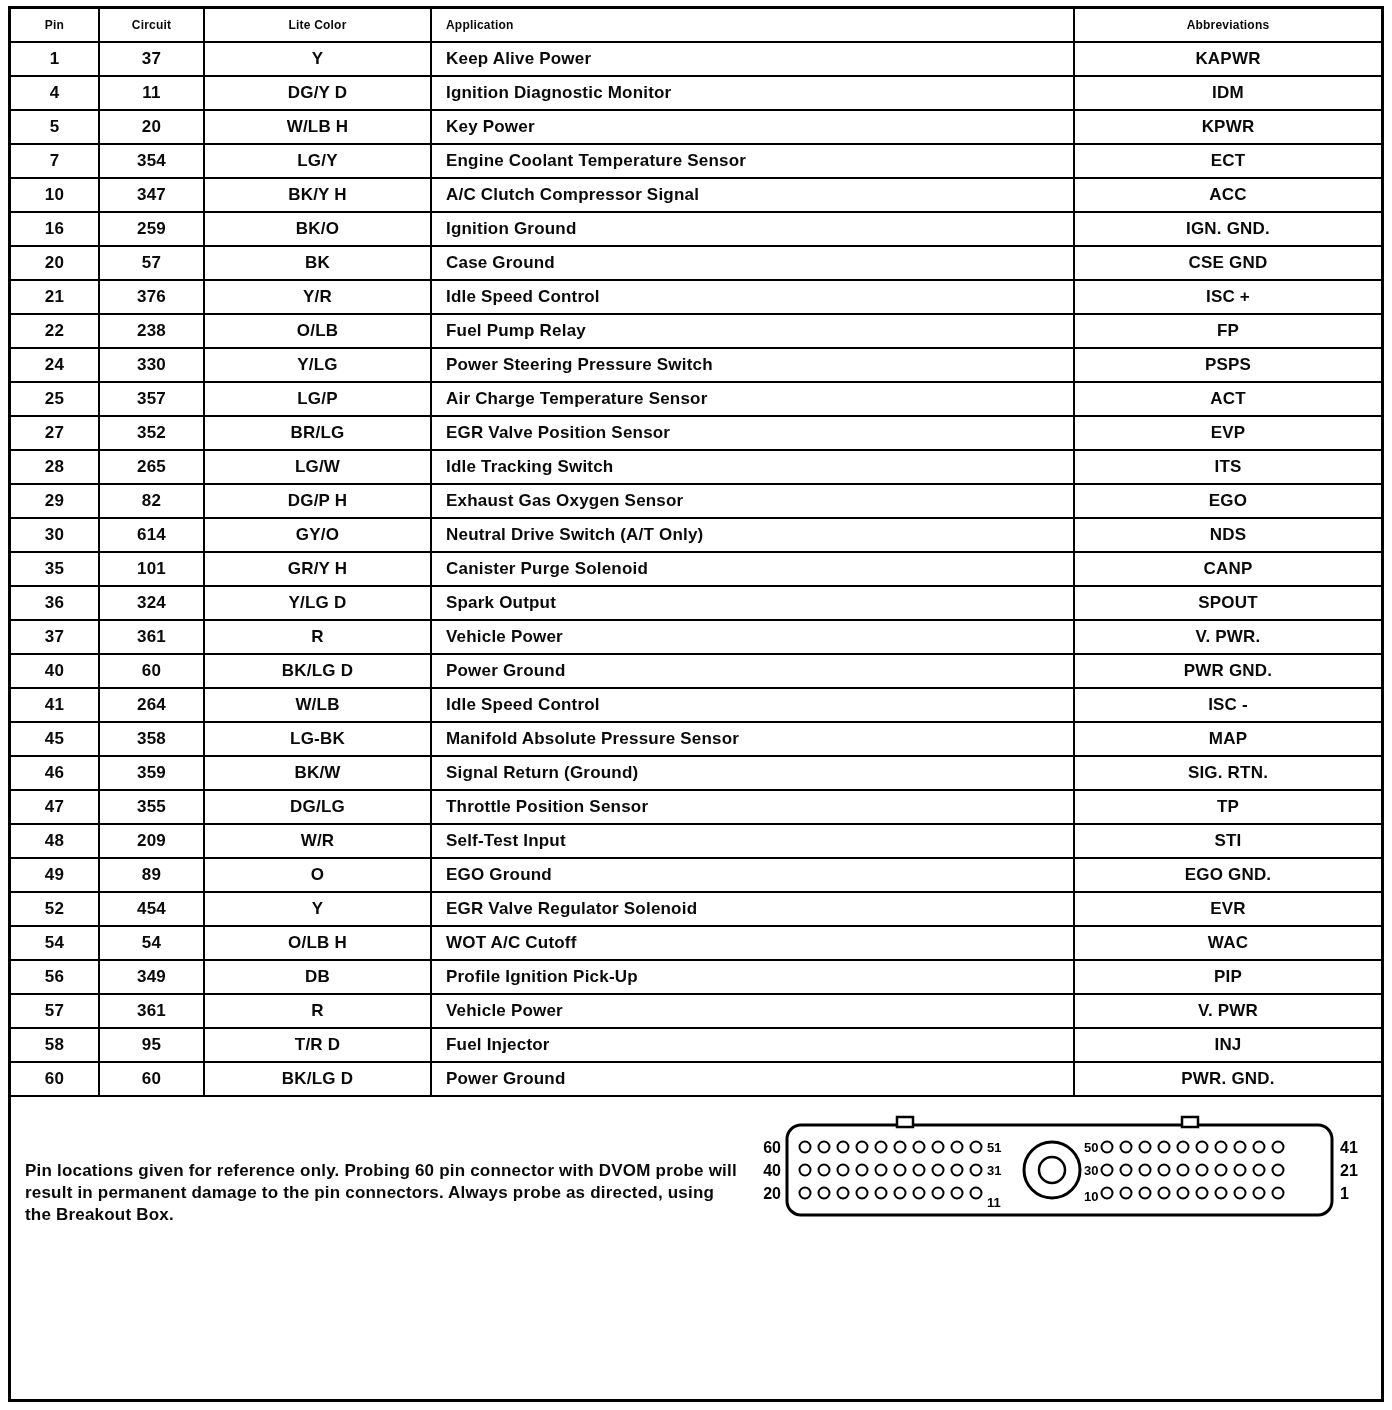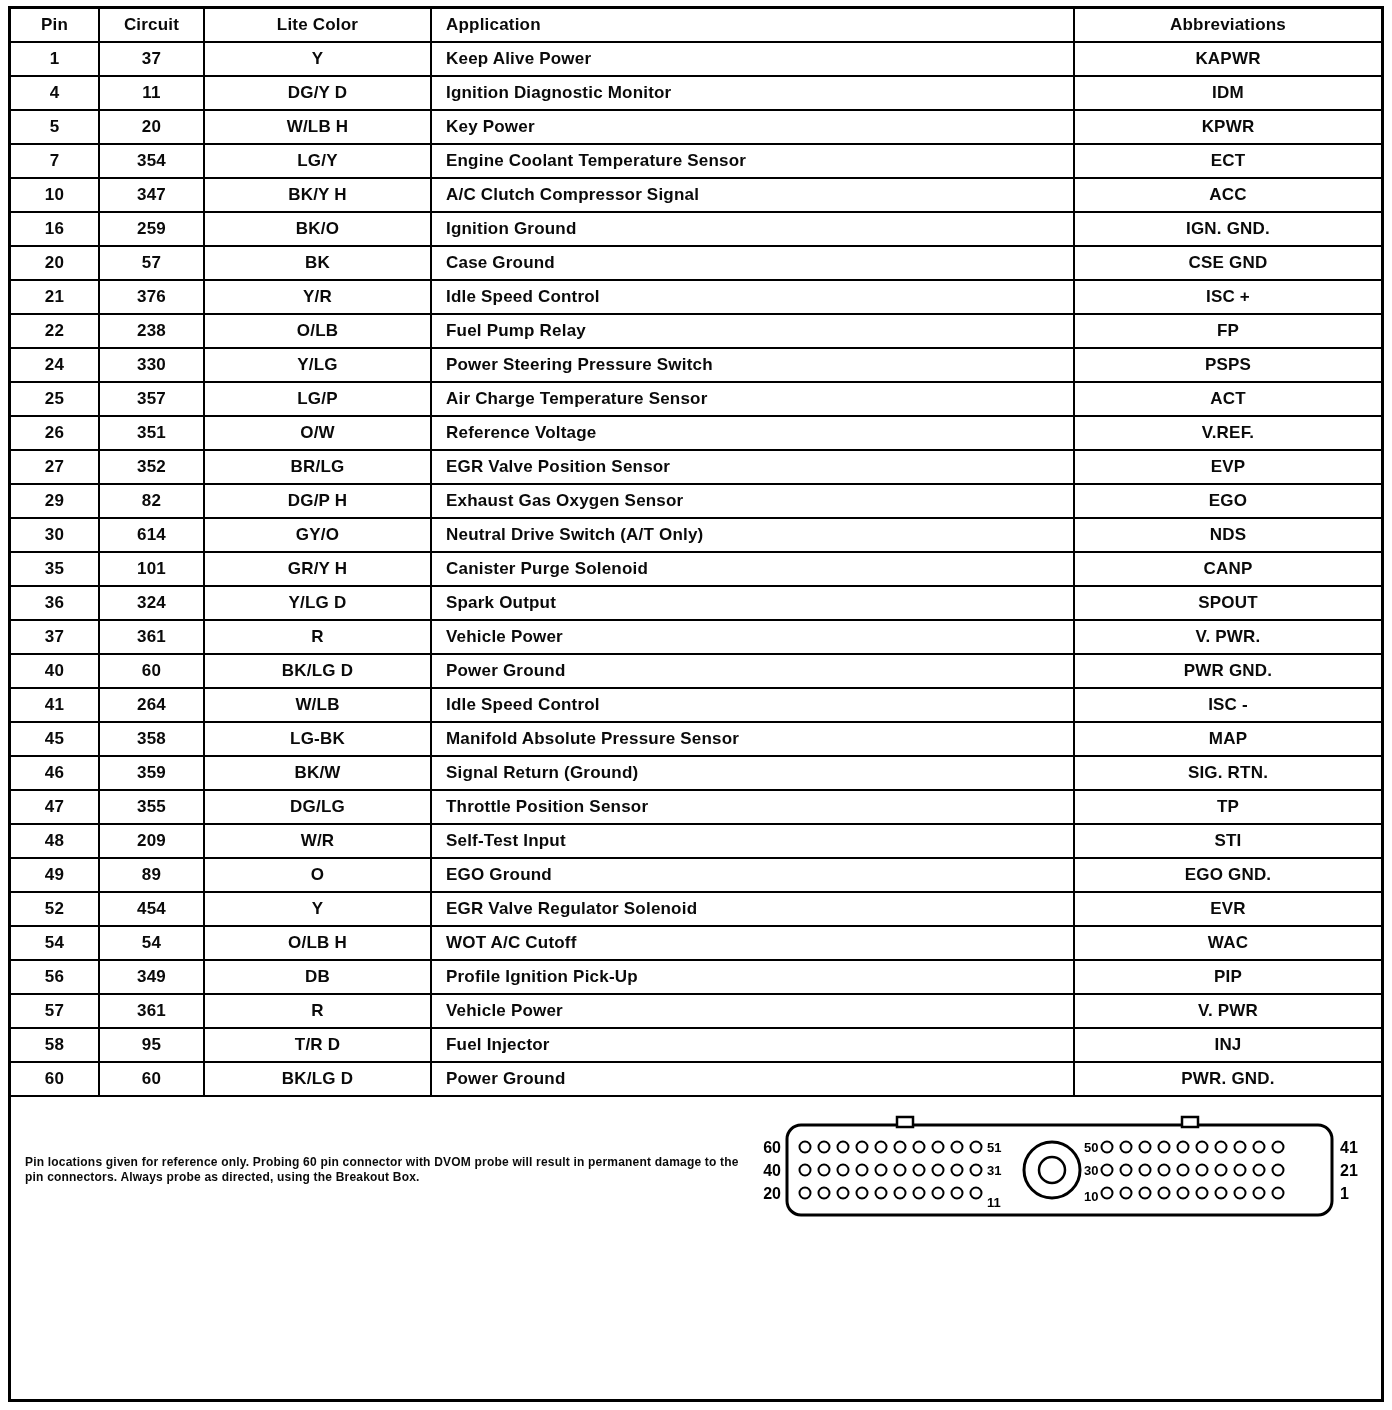--- a/index.html
+++ b/index.html
@@ -36,42 +36,42 @@
     border: 2px solid #000;
     height: 32px;
     padding: 0;
     font-weight: bold;
     font-size: 17px;
     text-align: center;
     white-space: nowrap;
     overflow: hidden;
     letter-spacing: 0.2px;
   }
-  table.pinout th { font-size: 17px; }
+  table.pinout th { font-size: 12px; }
   table.pinout td.col3, table.pinout th.h3 {
     text-align: left;
     padding-left: 14px;
     margin-left: 48px;
   }
   
   table.pinout tr > *:first-child { border-left: none; }
   table.pinout tr > *:last-child { border-right: none; }
   table.pinout thead tr > * { border-top: none; }
 
   .footer {
     position: relative;
     height: 160px;
   }
   .note {
     position: absolute;
     left: 14px;
     top: 46px;
     width: 716px;
     font-weight: bold;
-    font-size: 12px;
+    font-size: 17px;
     line-height: 1.28;
     letter-spacing: 0.2px;
   }
   .connector {
     position: absolute;
     right: 14px;
     top: 14px;
   }
   .connector svg text {
     font-family: "Liberation Sans", sans-serif;
@@ -180,32 +180,32 @@
           <td class="col4">PSPS</td>
         </tr>
         <tr>
           <td class="col0">25</td>
           <td class="col1">357</td>
           <td class="col2">LG/P</td>
           <td class="col3">Air Charge Temperature Sensor</td>
           <td class="col4">ACT</td>
         </tr>
         <tr>
-          <td class="col0">26</td>
-          <td class="col1">351</td>
-          <td class="col2">O/W</td>
-          <td class="col3">Reference Voltage</td>
-          <td class="col4">V.REF.</td>
-        </tr>
-        <tr>
           <td class="col0">27</td>
           <td class="col1">352</td>
           <td class="col2">BR/LG</td>
           <td class="col3">EGR Valve Position Sensor</td>
           <td class="col4">EVP</td>
+        </tr>
+        <tr>
+          <td class="col0">28</td>
+          <td class="col1">265</td>
+          <td class="col2">LG/W</td>
+          <td class="col3">Idle Tracking Switch</td>
+          <td class="col4">ITS</td>
         </tr>
         <tr>
           <td class="col0">29</td>
           <td class="col1">82</td>
           <td class="col2">DG/P H</td>
           <td class="col3">Exhaust Gas Oxygen Sensor</td>
           <td class="col4">EGO</td>
         </tr>
         <tr>
           <td class="col0">30</td>

